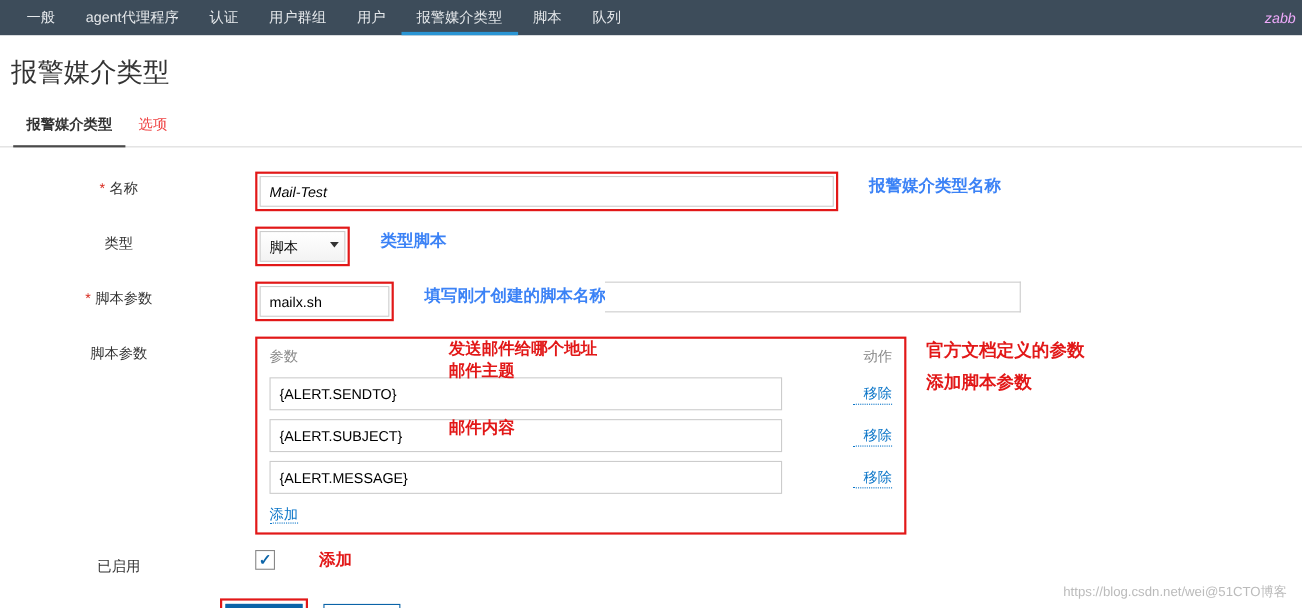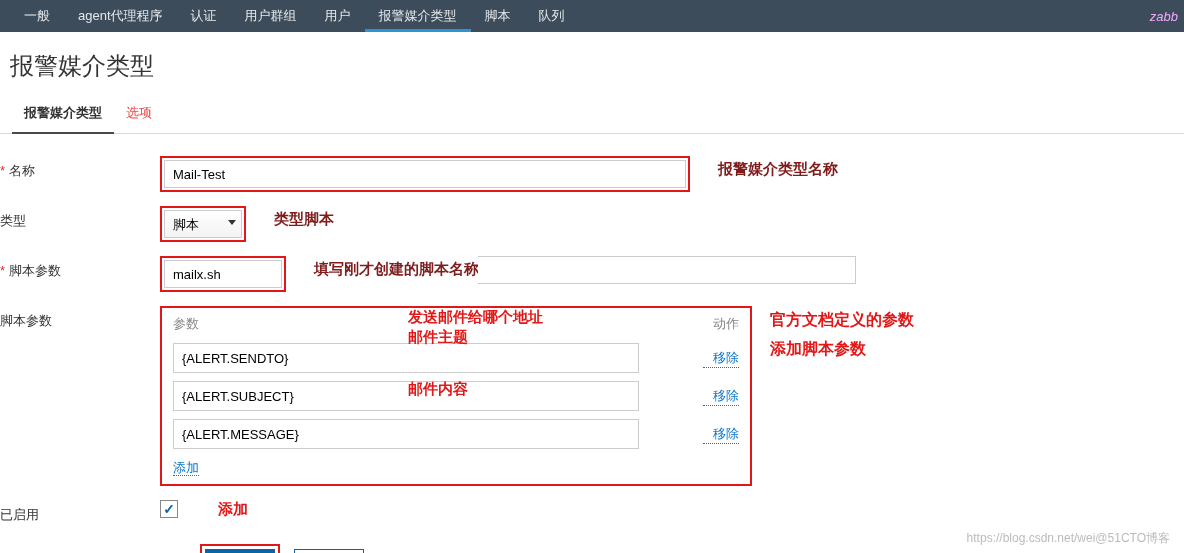--- a/index.html
+++ b/index.html
@@ -8,33 +8,33 @@
   .topnav .item { padding: 0 14px; height: 32px; display: flex; align-items: center; cursor: pointer; white-space: nowrap; }
   .topnav .item.active { border-bottom: 3px solid #2a95d4; padding-top:3px; }
   .topnav .brand { margin-left: auto; padding-right: 6px; color:#f0abfc; font-style: italic; }
   .page-title { font-size: 24px; color:#333; padding: 18px 10px 14px; }
   .tabs { border-bottom: 1px solid #d9d9d9; display:flex; padding: 0 12px; }
   .tabs .tab { padding: 8px 12px 10px; cursor:pointer; }
   .tabs .tab.active { border-bottom: 2px solid #4a4a4a; font-weight:600; color:#333; margin-bottom:-1px; }
   .tabs .tab.link { color: #ef4444; }
   .form { padding: 22px 0 0 0; }
   .row { display:flex; align-items:flex-start; margin-bottom: 14px; }
-  .label { width: 160px; text-align:left; padding-right: 16px; padding-top:6px; color:#333; }
+  .label { width: 232px; text-align:center; padding-right: 16px; padding-top:6px; color:#333; }
   .req { color:#d93025; margin-right:4px; }
   .ctrl { display:flex; align-items:flex-start; }
   input.text, .select-box, .param-input { border:1px solid #ccc; height:28px; padding:0 8px; font-size:13px; background:#fff; }
   input.text { width: 522px; }
-  .name-input { width: 100px; }
+  .name-input { width: 100px; font-style: italic; }
   .select-box { width: 78px; padding-right:22px; position:relative; appearance:none; background: linear-gradient(#fff,#f3f3f3); cursor:pointer; }
   .select-wrap { position:relative; display:inline-block; }
   .select-wrap::after { content: ""; position:absolute; right:8px; top:12px; border-left:4px solid transparent; border-right:4px solid transparent; border-top:5px solid #333; pointer-events:none; }
   .red-outline { border:2px solid #e21818; }
   .name-wrap { padding:2px; }
   .select-wrap.red-outline, .name-wrap.red-outline, .script-wrap.red-outline, .addbtn-wrap.red-outline, .params-wrap.red-outline { display:inline-block; }
-  .note { color:#7f1d1d; font-weight:700; font-size:15px; margin-left:28px; padding-top:4px; white-space:nowrap; }
+  .note { color:#3b82f6; font-weight:700; font-size:15px; margin-left:28px; padding-top:4px; white-space:nowrap; }
   .params-box { width: 582px; }
   .params-header { display:flex; padding:4px 8px 6px; color:#888; }
   .params-header .h1 { flex:1; }
   .params-row { display:flex; align-items:center; padding:4px 8px; }
   .param-input { flex:0 0 466px; height:30px; }
   .param-note { color:#e21818; font-weight:700; font-size:15px; margin-left:18px; white-space:nowrap; }
   .remove { color:#0b75c8; cursor:pointer; margin-left:auto; padding-left:10px; border-bottom:1px dotted #0b75c8; }
   .add-link { color:#0b75c8; cursor:pointer; border-bottom:1px dotted #0b75c8; }
   .params-add { padding:6px 8px 4px; }
   .chk { width:18px; height:18px; border:1px solid #888; display:inline-flex; align-items:center; justify-content:center; color:#0b64a8; font-weight:bold; cursor:pointer; background:#fff; }

